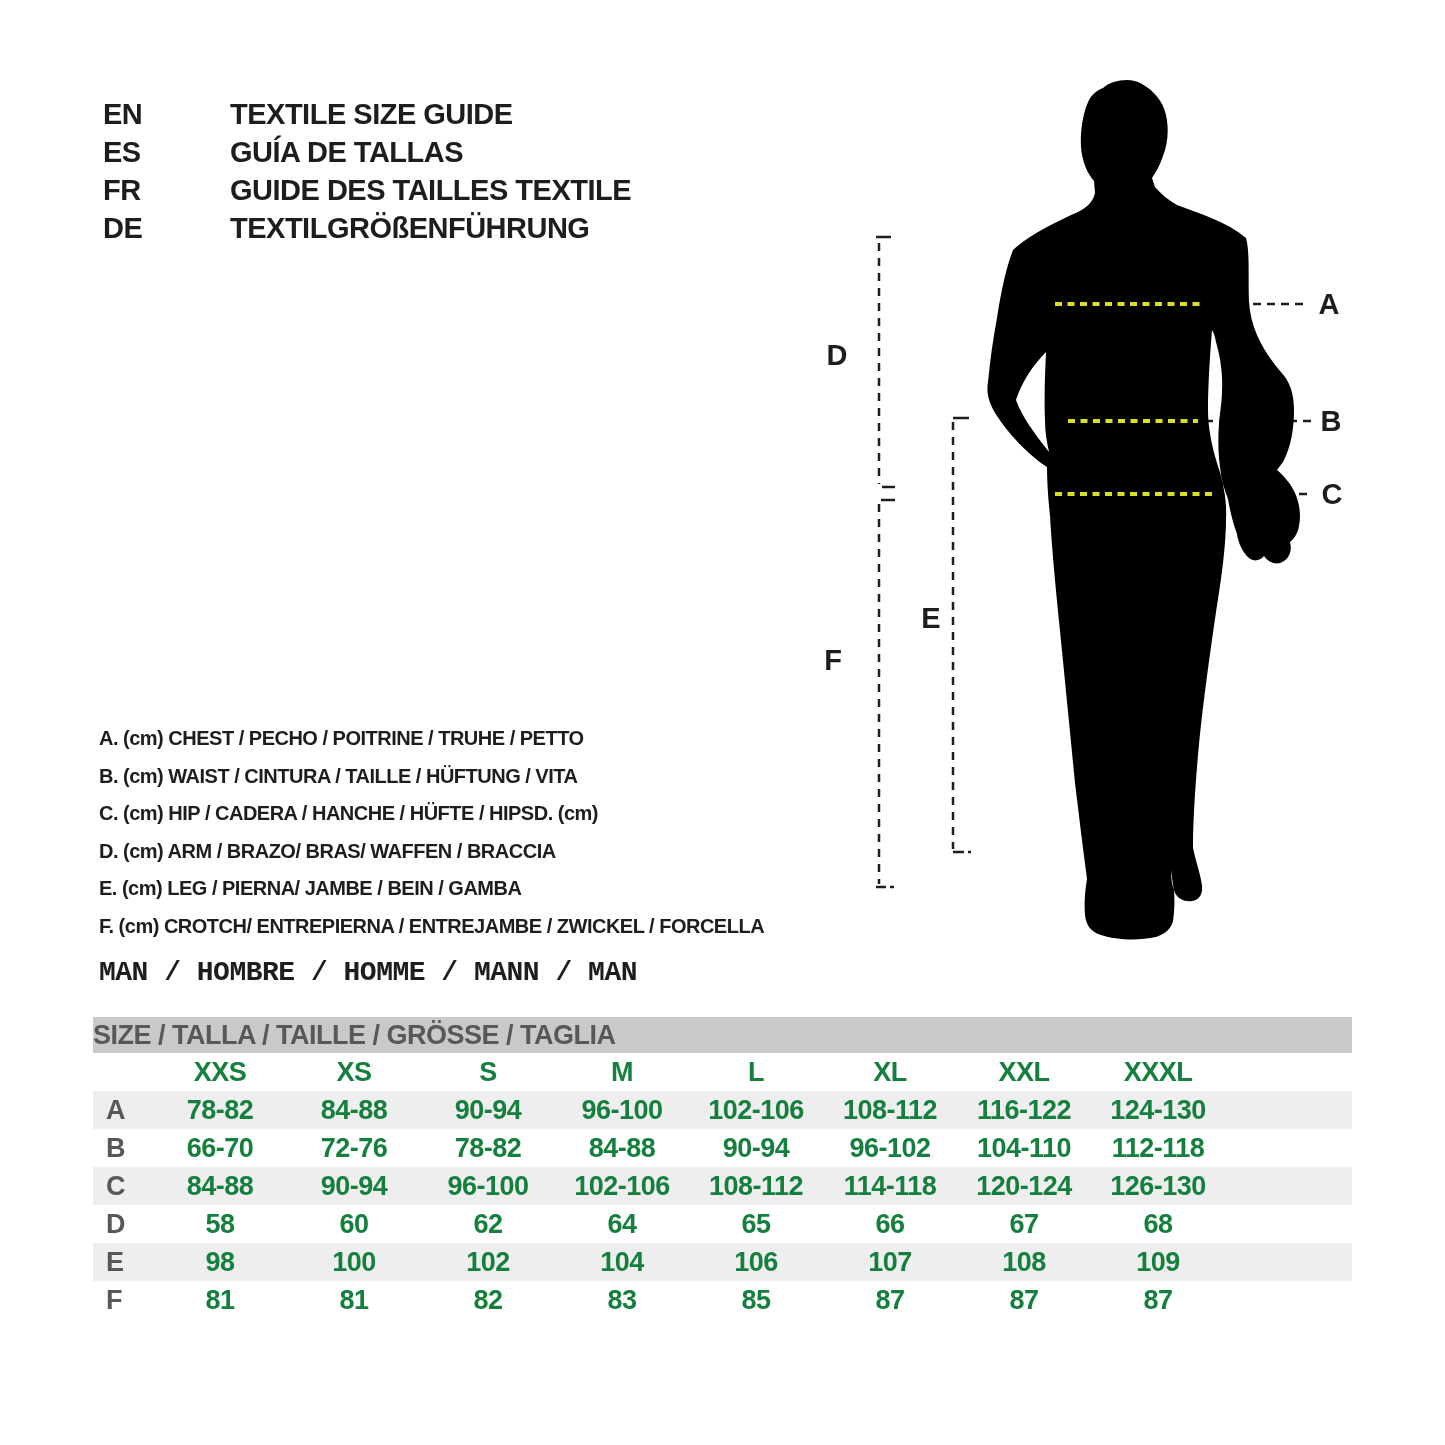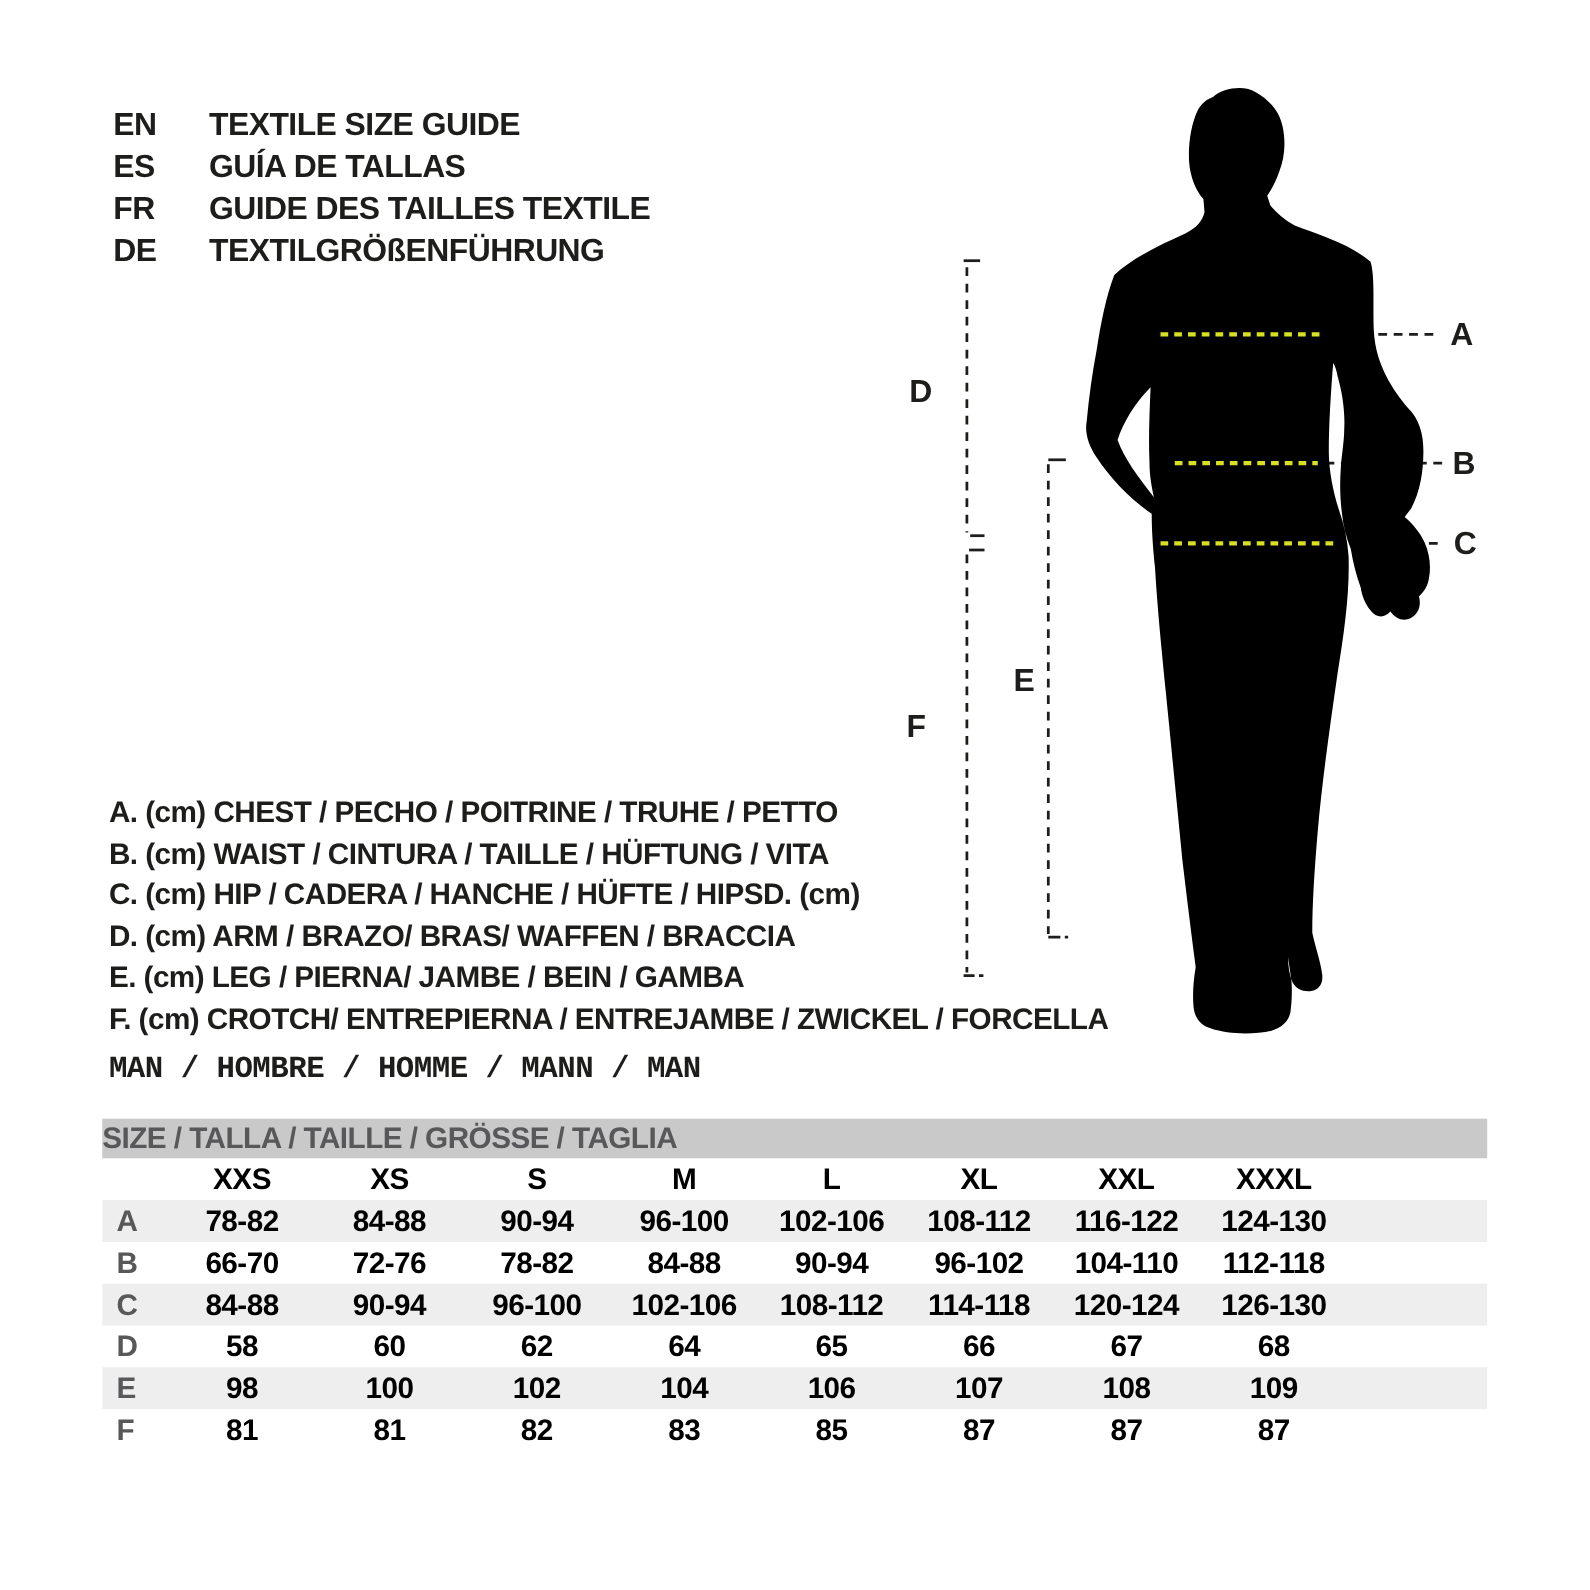--- a/index.html
+++ b/index.html
@@ -2,36 +2,36 @@
 <html><head>
 <meta charset="utf-8">
 <style>
   html,body{margin:0;padding:0;background:#fff;}
   #canvas{
     position:relative;width:1445px;height:1445px;background:#fff;overflow:hidden;
     font-family:"Liberation Sans","DejaVu Sans",sans-serif;color:#1d1d1b;
   }
   
   #language-list{position:absolute;left:103px;top:95px;}
-  .lang-row{display:flex;height:38px;align-items:center;letter-spacing:-0.5px;}
+  .lang-row{display:flex;height:38px;align-items:center;letter-spacing:-0.5px;gap:40px;}
   .lang-code{width:87px;font-size:29px;font-weight:bold;}
   .lang-title{font-size:29px;font-weight:bold;white-space:nowrap;}
   
   #measure-list{position:absolute;left:99px;top:720px;}
-  .measure-row{height:37.5px;display:flex;align-items:center;font-size:27px;font-weight:bold;letter-spacing:-0.5px;white-space:nowrap;text-align:right;}
+  .measure-row{height:37.5px;display:flex;align-items:center;font-size:20px;font-weight:bold;letter-spacing:-0.5px;white-space:nowrap;text-align:right;}
   
   #gender-line{position:absolute;left:99px;top:957px;height:30px;display:flex;align-items:center;font-size:28px;font-weight:bold;letter-spacing:-0.5px;font-family:Liberation Mono, monospace;}
   
   #size-table{position:absolute;left:93px;top:1017px;width:1259px;}
   .tbl-header{height:36px;background:#c9c9ca;display:flex;align-items:center;box-sizing:border-box;
     font-size:27px;font-weight:bold;color:#58585a;letter-spacing:-0.5px;}
   .tbl-row{height:38px;display:flex;align-items:center;}
   .tbl-row.alt{background:#eeeeef;}
   .cell-label{width:60px;padding-left:13px;box-sizing:border-box;font-size:27px;font-weight:bold;color:#58585a;}
-  .cell{width:134px;text-align:center;font-size:27px;font-weight:bold;color:#000000;letter-spacing:-0.5px;}
+  .cell{width:134px;text-align:center;font-size:27px;font-weight:bold;color:#15803d;letter-spacing:-0.5px;}
   
   #figure-svg{position:absolute;left:790px;top:55px;}
   .fig-label{font-size:29px;font-weight:bold;fill:#1d1d1b;}
 </style>
 </head>
 <body>
 
 <div id="canvas">
 
   <div id="language-list">

